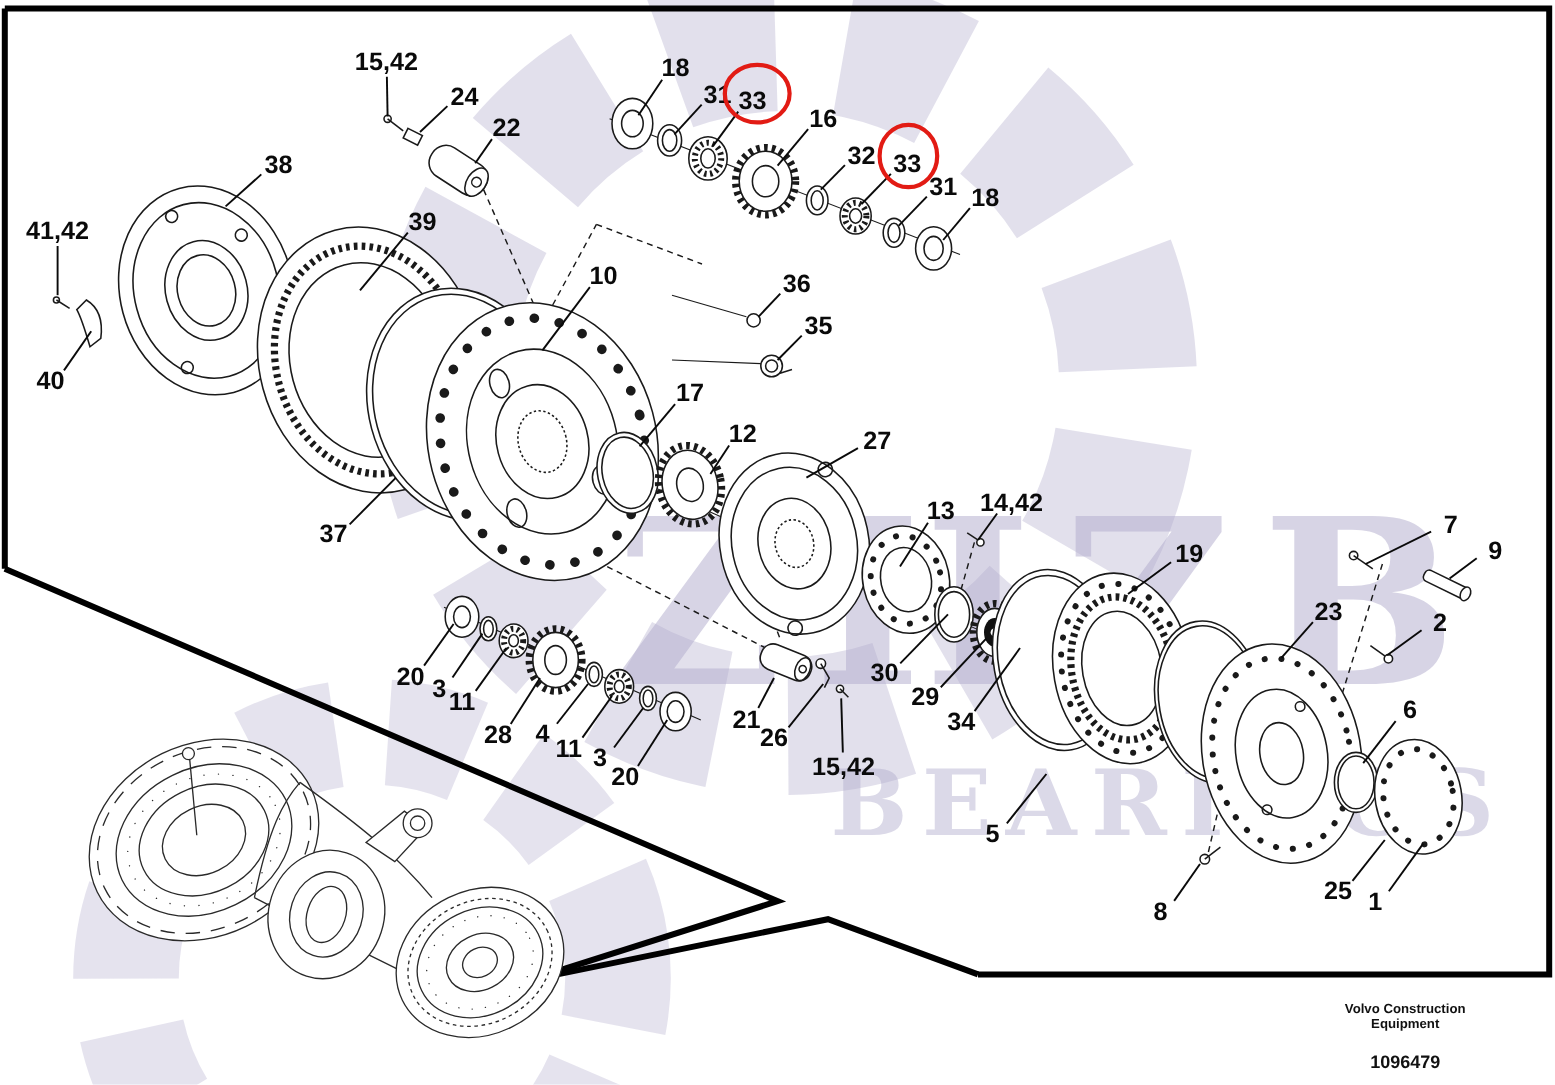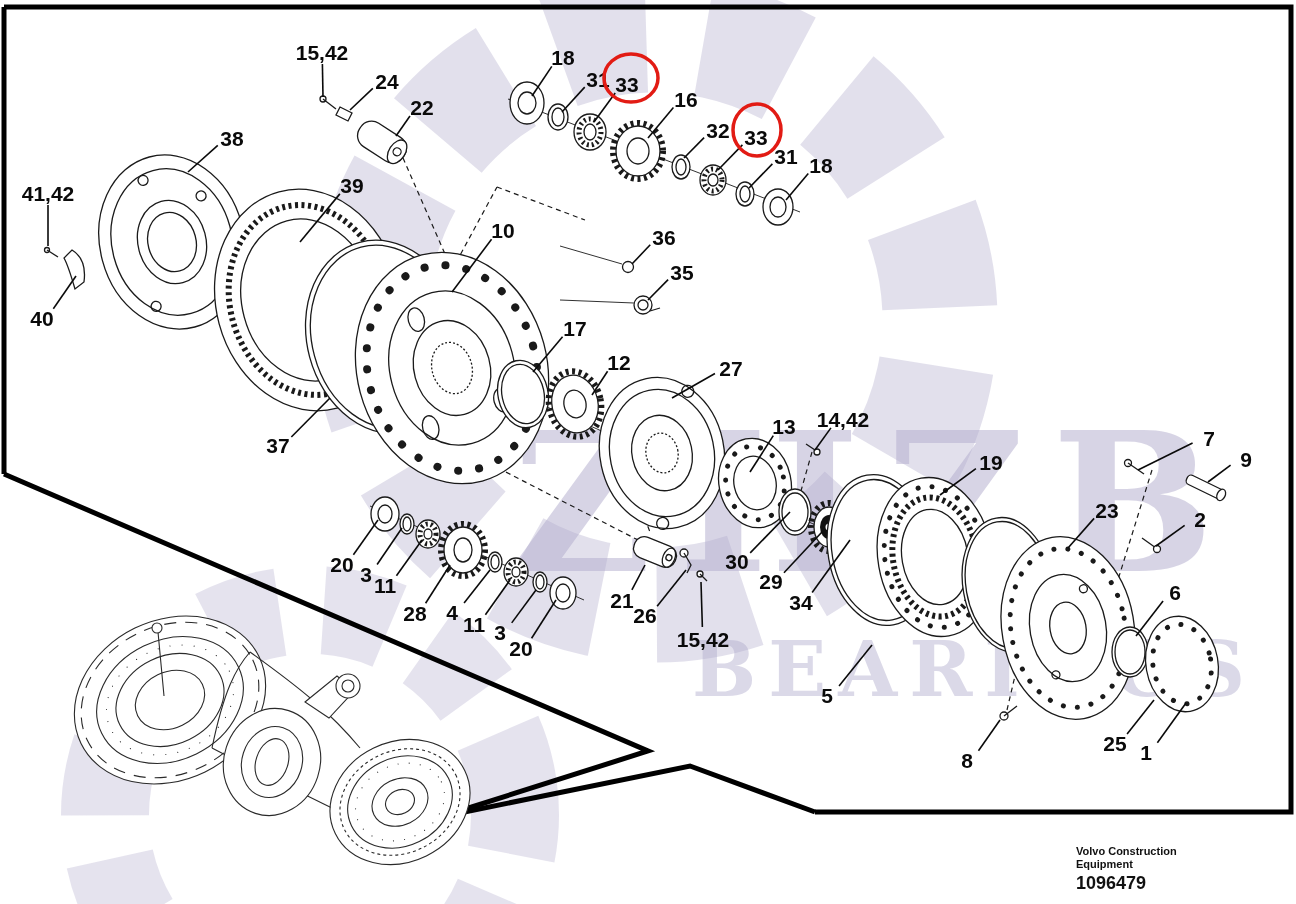--- a/index.html
+++ b/index.html
@@ -27,23 +27,23 @@
   .rollers{stroke:#1a1a1a;stroke-width:5;fill:none;stroke-dasharray:2 3;}
   .dots{stroke:#1a1a1a;stroke-width:8;fill:none;stroke-dasharray:0.1 21;stroke-linecap:round;}
   .dots-s{stroke:#1a1a1a;stroke-width:5;fill:none;stroke-dasharray:0.1 14;stroke-linecap:round;}
   .axle{stroke:#2a2a2a;stroke-width:1.1;fill:none;}
   .axlef{stroke:#2a2a2a;stroke-width:1.1;fill:#fff;}
   .redmark{stroke:#e21b14;stroke-width:3.5;fill:none;}
   
   .red-number{position:absolute;left:972px;top:54px;z-index:3;color:#ef1a11;
     font-size:37px;font-weight:400;letter-spacing:1px;}
   
-  .footer{position:absolute;right:30px;bottom:10px;width:190px;text-align:left;z-index:3;color:#111;}
+  .footer{position:absolute;right:30px;bottom:10px;width:190px;text-align:center;z-index:3;color:#111;}
   .footer .co{font-size:11px;font-weight:700;line-height:1.25;}
-  .footer .num{font-size:18px;font-weight:700;margin-top:1px;}
+  .footer .num{font-size:15px;font-weight:700;margin-top:15px;}
 </style>
 </head>
 <body>
 
 <div class="page">
 
   <div class="wm">
     <svg width="1296" height="904">
       <circle cx="655" cy="320" r="285" fill="none" stroke="rgba(186,181,210,0.42)" stroke-width="115" stroke-dasharray="90 58" transform="rotate(12 655 320)"></circle>
       <circle cx="310" cy="815" r="205" fill="none" stroke="rgba(186,181,210,0.38)" stroke-width="88" stroke-dasharray="68 44" transform="rotate(-8 310 815)"></circle>

